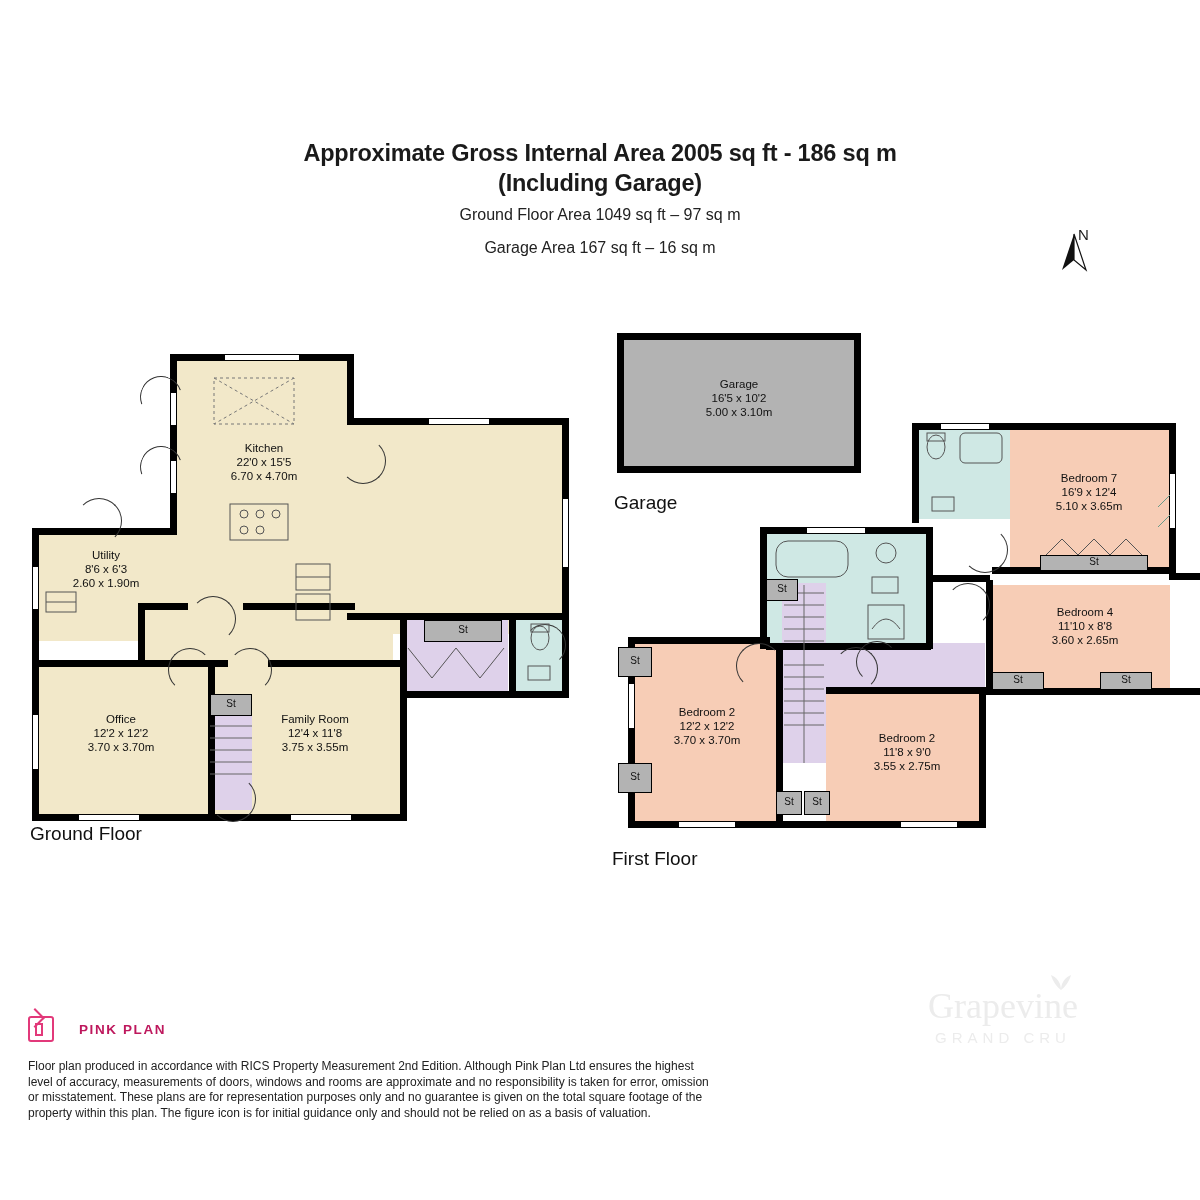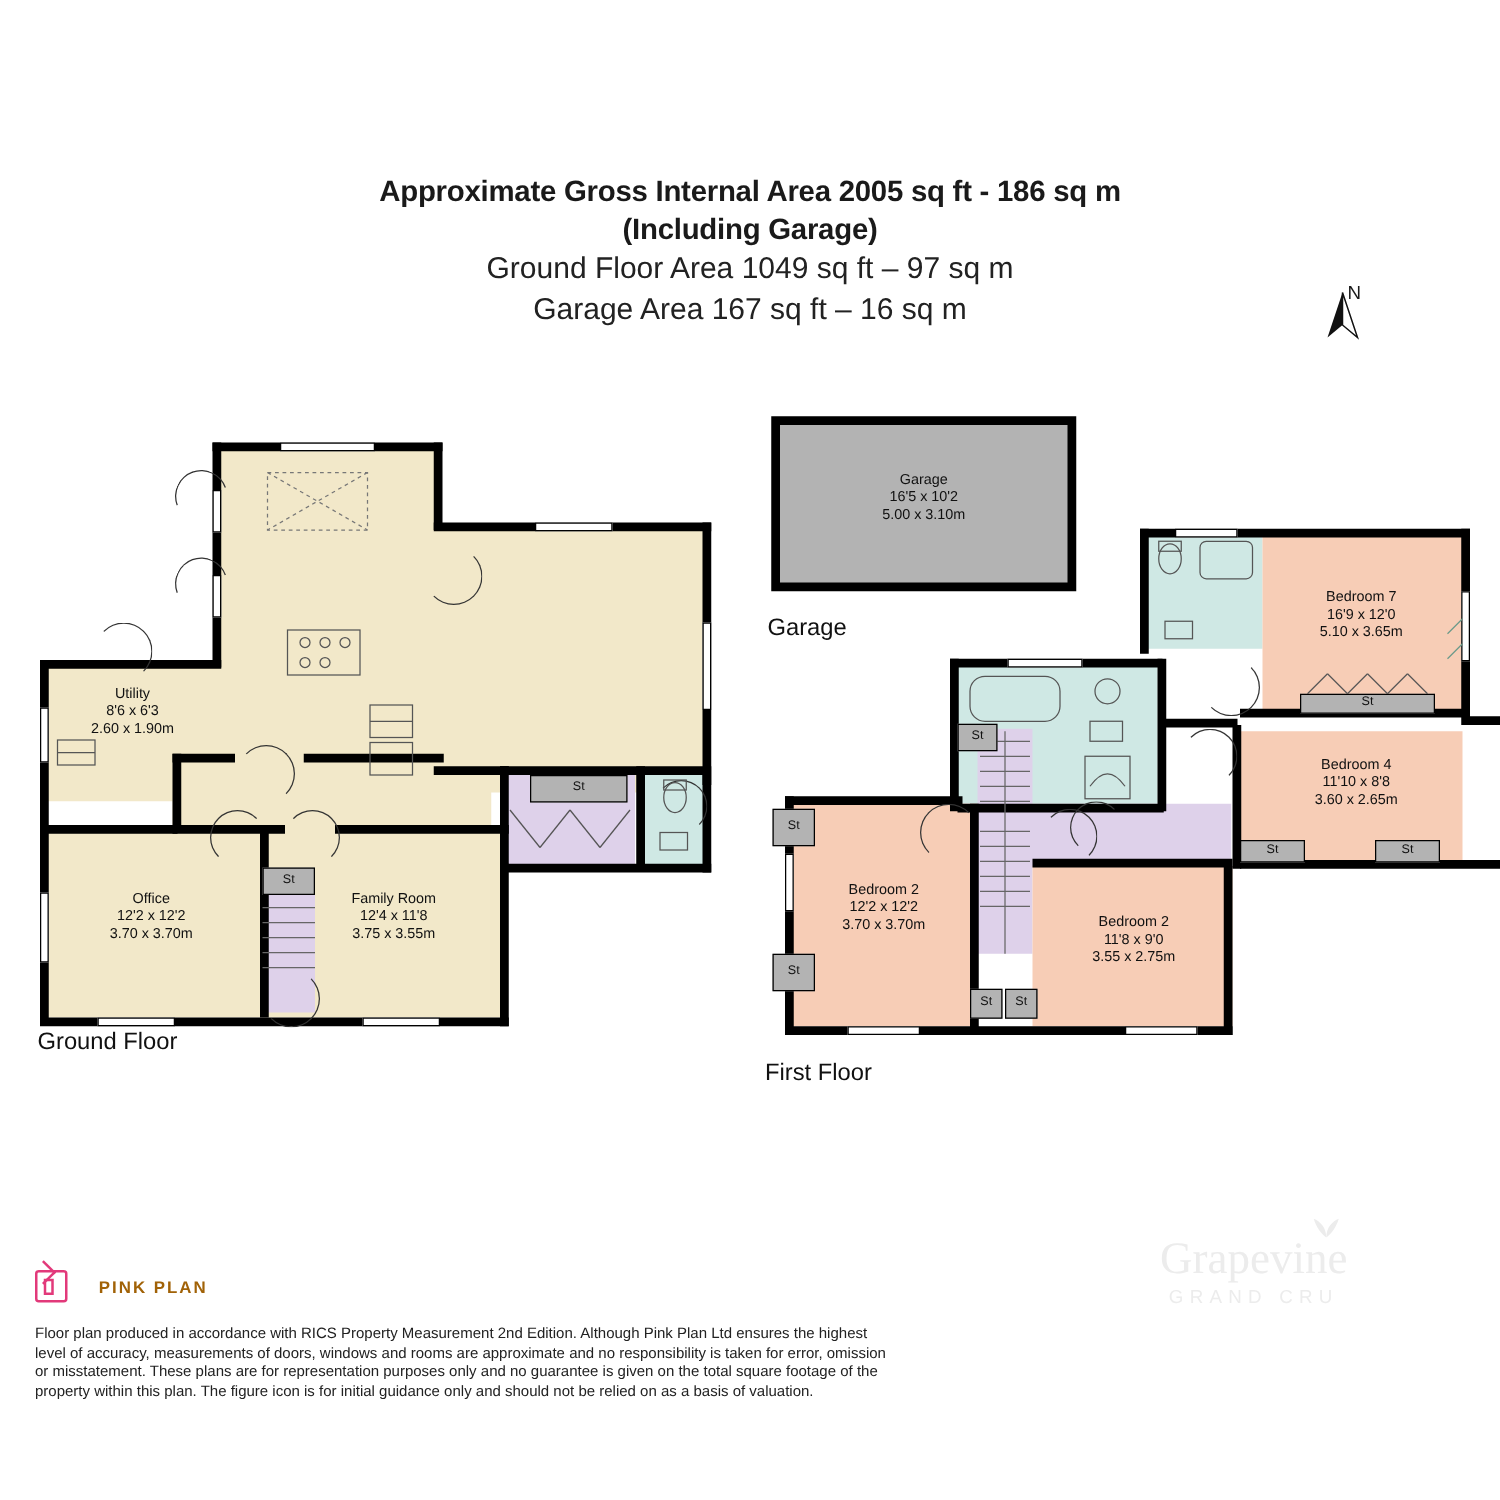--- a/index.html
+++ b/index.html
@@ -6,21 +6,21 @@
   body{
     width:1200px;height:1200px;background:#ffffff;
     font-family:"Liberation Sans", sans-serif;
     color:#1a1a1a;position:relative;overflow:hidden;
   }
   .abs{position:absolute;}
 
   
   #header{left:0;top:138px;width:1200px;text-align:center;}
   #header .h1{font-size:23.5px;font-weight:bold;line-height:30px;letter-spacing:-0.2px;}
-  #header .h2{font-size:24px;line-height:33px;font-weight:normal;color:#222;}
+  #header .h2{font-size:16px;line-height:33px;font-weight:normal;color:#222;}
 
   
   #compass{left:1040px;top:228px;width:70px;height:60px;}
   #compass .n{position:absolute;left:38px;top:-2px;font-size:15px;}
   #compass svg{position:absolute;left:0;top:0;}
 
   
   .wall{background:#000000;position:absolute;}
   .room{position:absolute;}
   .win{position:absolute;background:#ffffff;border:1px solid #000;box-sizing:border-box;}
@@ -33,21 +33,21 @@
   .cream{background:#f2e8c9;}
   .peach{background:#f7cdb6;}
   .lilac{background:#ded1ea;}
   .mint{background:#cfe8e4;}
   .grey{background:#b3b3b3;}
   .arc{position:absolute;border:1px solid #444;border-radius:50%;}
   #pinkplan{position:absolute;left:28px;top:1016px;display:flex;align-items:center;gap:9px;}
   #pinkplan .mark{width:26px;height:26px;border:2px solid #e2397a;border-radius:3px;position:relative;box-sizing:border-box;}
   #pinkplan .mark:before{content:"";position:absolute;left:5px;top:5px;width:8px;height:13px;border:2px solid #e2397a;box-sizing:border-box;}
   #pinkplan .mark:after{content:"";position:absolute;left:-2px;top:-7px;width:12px;height:12px;border-top:2px solid #e2397a;border-right:2px solid #e2397a;transform:rotate(45deg);}
-  #pinkplan .txt{color:#a16207;font-size:13.5px;letter-spacing:1.6px;font-weight:bold;padding-left:16px;}
+  #pinkplan .txt{color:#be185d;font-size:13.5px;letter-spacing:1.6px;font-weight:bold;padding-left:16px;}
   #disclaimer{position:absolute;left:28px;top:1059px;width:690px;font-size:12px;line-height:15.5px;color:#222;}
 
   #grapevine{position:absolute;left:928px;top:985px;text-align:center;color:#e8e8e8;}
   #grapevine .g1{font-size:36px;letter-spacing:0px;color:#ececec;font-family:"Liberation Serif",serif;}
   #grapevine .g2{font-size:15px;letter-spacing:5px;color:#ececec;margin-top:2px;}
   #grapevine .leaf{position:absolute;left:120px;top:-12px;width:26px;height:18px;}
 </style>
 </head>
 <body>
 
@@ -163,20 +163,25 @@
     <line x1="182" y1="402" x2="224" y2="402" stroke="#666"></line>
     <line x1="182" y1="414" x2="224" y2="414" stroke="#666"></line>
     <line x1="182" y1="426" x2="224" y2="426" stroke="#666"></line>
   </svg>
 
   <div class="greyblk" style="left:396px;top:272px;width:78px;height:22px;"></div>
   <div class="stlbl" style="left:396px;top:276px;width:78px;">St</div>
   <div class="greyblk" style="left:182px;top:346px;width:42px;height:22px;"></div>
   <div class="stlbl" style="left:182px;top:350px;width:42px;">St</div>
 
+  <div class="lbl" style="left:166px;top:93px;width:140px;">
+    <div class="nm">Kitchen</div>
+    <div>22'0 x 15'5</div>
+    <div>6.70 x 4.70m</div>
+  </div>
   <div class="lbl" style="left:18px;top:200px;width:120px;">
     <div class="nm">Utility</div>
     <div>8'6 x 6'3</div>
     <div>2.60 x 1.90m</div>
   </div>
   <div class="lbl" style="left:28px;top:364px;width:130px;">
     <div class="nm">Office</div>
     <div>12'2 x 12'2</div>
     <div>3.70 x 3.70m</div>
   </div>
@@ -286,21 +291,21 @@
   <div class="stlbl" style="left:194px;top:381px;width:26px;">St</div>
 
   <div class="arc" style="left:352px;top:112px;width:44px;height:44px;border-color:#333;border-left-color:transparent;border-top-color:transparent;"></div>
   <div class="arc" style="left:336px;top:168px;width:42px;height:42px;border-color:#333;border-left-color:transparent;border-bottom-color:transparent;"></div>
   <div class="arc" style="left:224px;top:232px;width:42px;height:42px;border-color:#333;border-left-color:transparent;border-bottom-color:transparent;"></div>
   <div class="arc" style="left:126px;top:228px;width:44px;height:44px;border-color:#333;border-right-color:transparent;border-bottom-color:transparent;"></div>
   <div class="arc" style="left:246px;top:226px;width:40px;height:40px;border-color:#333;border-right-color:transparent;border-bottom-color:transparent;"></div>
 
   <div class="lbl" style="left:404px;top:56px;width:150px;">
     <div class="nm">Bedroom 7</div>
-    <div>16'9 x 12'0</div>
+    <div>16'9 x 12'4</div>
     <div>5.10 x 3.65m</div>
   </div>
   <div class="lbl" style="left:400px;top:190px;width:150px;">
     <div class="nm">Bedroom 4</div>
     <div>11'10 x 8'8</div>
     <div>3.60 x 2.65m</div>
   </div>
   <div class="lbl" style="left:26px;top:290px;width:142px;">
     <div class="nm">Bedroom 2</div>
     <div>12'2 x 12'2</div>

